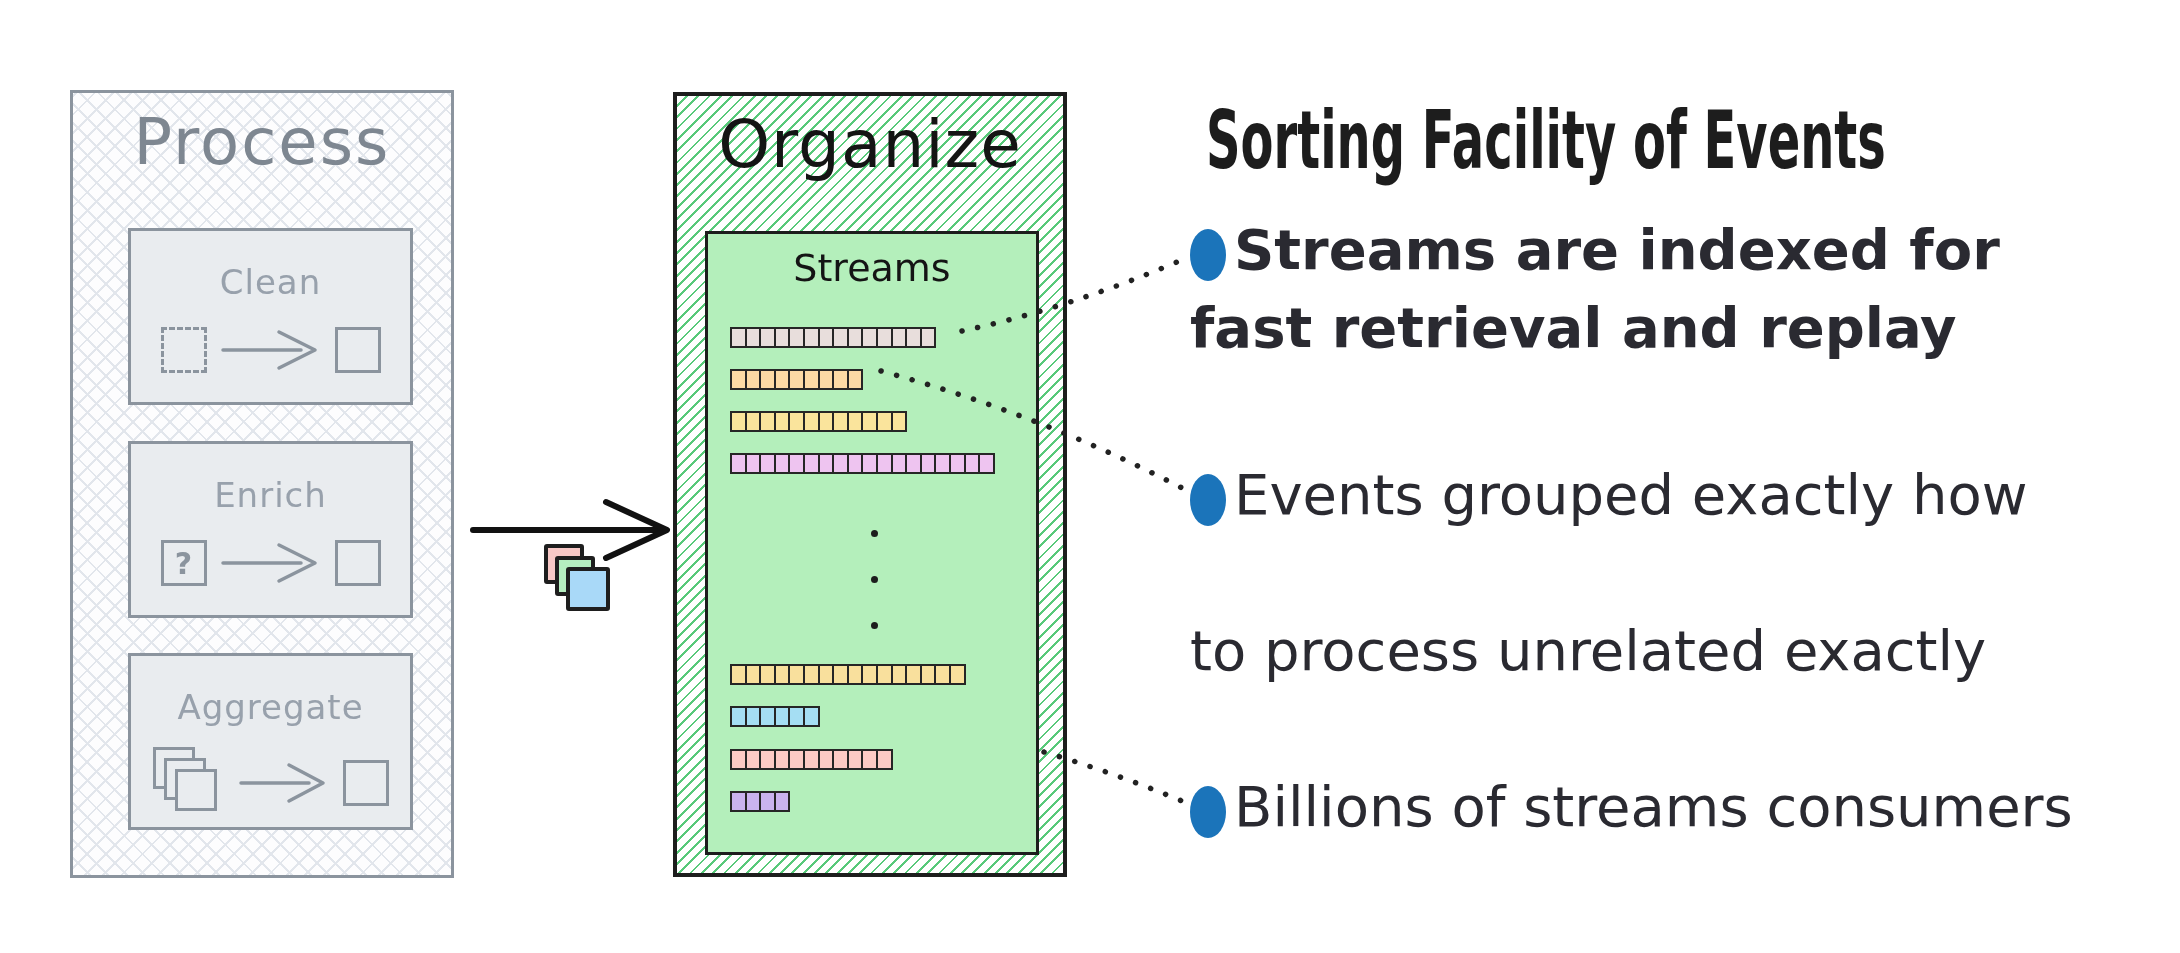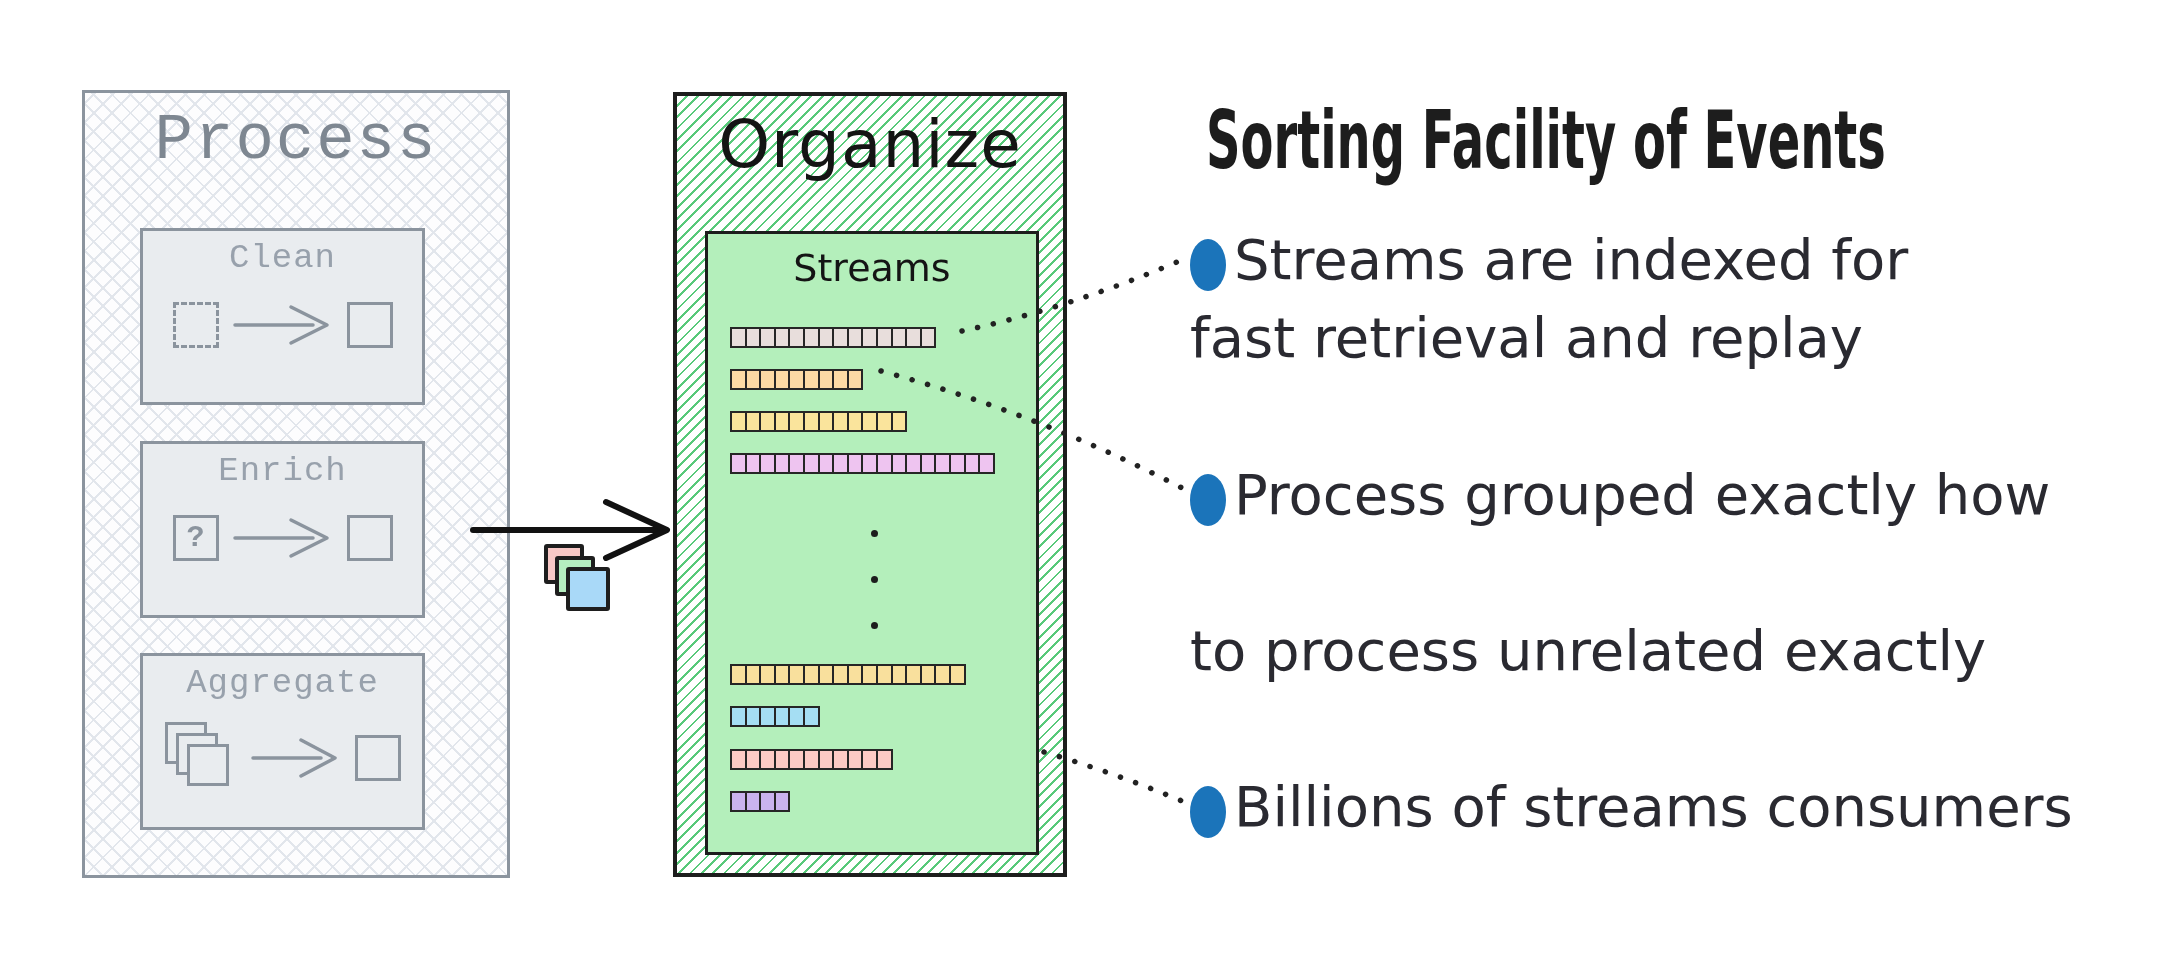--- a/index.html
+++ b/index.html
@@ -2,46 +2,45 @@
 <html style="--c-bullet: #1b74ba; --c-organize-fill: #b4efbb; --c-organize-hatch: #58c97a; --c-panel-border-gray: #8b949e; --c-ink: #1d1d1d; --c-text: #2a2a31; --c-process-title: #7e8791; --c-step-title: #98a1ac; --c-step-fill: #e9ecef;"><head>
 <meta charset="utf-8">
 <style>
   html,body{margin:0;padding:0;background:#ffffff;}
   body{width:2180px;height:953px;position:relative;overflow:hidden;
        font-family:"DejaVu Sans",sans-serif;}
   .abs{position:absolute;}
 
   
   .process-panel{
-    left:82px;top:90px;width:428px;height:788px;
+    left:70px;top:90px;width:384px;height:788px;
     border:3.5px solid var(--c-panel-border-gray,#8b949e);
     background:
       repeating-linear-gradient(45deg,transparent 0 11px,#e2e6ec 11px 13px),
       repeating-linear-gradient(-45deg,transparent 0 11px,#e2e6ec 11px 13px),
       #fdfdfe;
     box-sizing:border-box;
-    font-family:Liberation Mono, monospace;
   }
   .process-title{
     left:0;right:0;top:12px;text-align:center;
     font-size:64px;letter-spacing:2px;
     color:var(--c-process-title,#7e8791);
   }
   .step{
     left:55px;width:285px;height:177px;
     background:var(--c-step-fill,#e9ecef);
     border:3px solid var(--c-panel-border-gray,#8b949e);
     box-sizing:border-box;
     display:flex;flex-direction:column;align-items:center;
   }
   .step-clean{top:135px;}
   .step-enrich{top:348px;}
   .step-aggregate{top:560px;}
   .step-title{
-    margin-top:8px;font-size:34px;letter-spacing:1px;
+    margin-top:31px;font-size:34px;letter-spacing:1px;
     color:var(--c-step-title,#98a1ac);
   }
   .icon-row{display:flex;align-items:center;gap:14px;margin-top:20px;}
   .mini{width:46px;height:46px;box-sizing:border-box;display:inline-block;}
   .mini.solid{border:3.5px solid var(--c-panel-border-gray,#8b949e);}
   .mini.dashed{border:3.5px dashed var(--c-panel-border-gray,#8b949e);}
   .mini.q{display:flex;align-items:center;justify-content:center;
           font-size:30px;color:var(--c-panel-border-gray,#8b949e);font-weight:bold;}
   .stack{position:relative;width:72px;height:72px;}
   .stack span{position:absolute;width:42px;height:42px;box-sizing:border-box;
@@ -94,21 +93,21 @@
     left:1206px;top:94px;
     font-size:80px;font-weight:bold;color:var(--c-ink,#1d1d1d);
     transform:scaleX(0.6);transform-origin:left top;
     white-space:nowrap;letter-spacing:0px;
     font-family:"DejaVu Sans",sans-serif;
   }
   .callout{
     left:1190px;width:960px;
     font-size:56px;line-height:78px;color:var(--c-text,#2a2a31);
   }
-  .co1{top:221px;} .co2{top:456px;} .co3{top:768px;}
+  .co1{top:211px;font-weight:bold;} .co2{top:456px;} .co3{top:768px;}
   .bullet-dot{display:inline-block;width:36px;height:52px;border-radius:50%;
     background:var(--c-bullet,#1b74ba);vertical-align:-12px;margin-right:8px;}
 
   svg.overlay{position:absolute;left:0;top:0;pointer-events:none;}
 </style>
 </head>
 <body>
 
 <div class="abs process-panel">
   <div class="abs process-title">Process</div>
@@ -284,14 +283,14 @@
   </g>
   <g stroke="#222222" stroke-width="5.5" fill="none" stroke-linecap="round" stroke-dasharray="0.1 16">
     <path d="M962 331 Q1070 308 1184 259"></path>
     <path d="M881 371 Q1040 414 1184 489"></path>
     <path d="M1044 752 Q1112 772 1182 801"></path>
   </g>
 </svg>
 
 <div class="abs callout-heading">Sorting Facility of Events</div>
 <div class="abs callout co1"><span class="bullet-dot"></span><span>Streams are indexed for</span><br><span>fast retrieval and replay</span></div>
-<div class="abs callout co2"><span class="bullet-dot"></span><span>Process grouped exactly how</span><br><br><span>to process unrelated exactly</span></div>
+<div class="abs callout co2"><span class="bullet-dot"></span><span>Events grouped exactly how</span><br><br><span>to process unrelated exactly</span></div>
 <div class="abs callout co3"><span class="bullet-dot"></span><span>Billions of streams consumers</span></div>
 
 </body></html>

